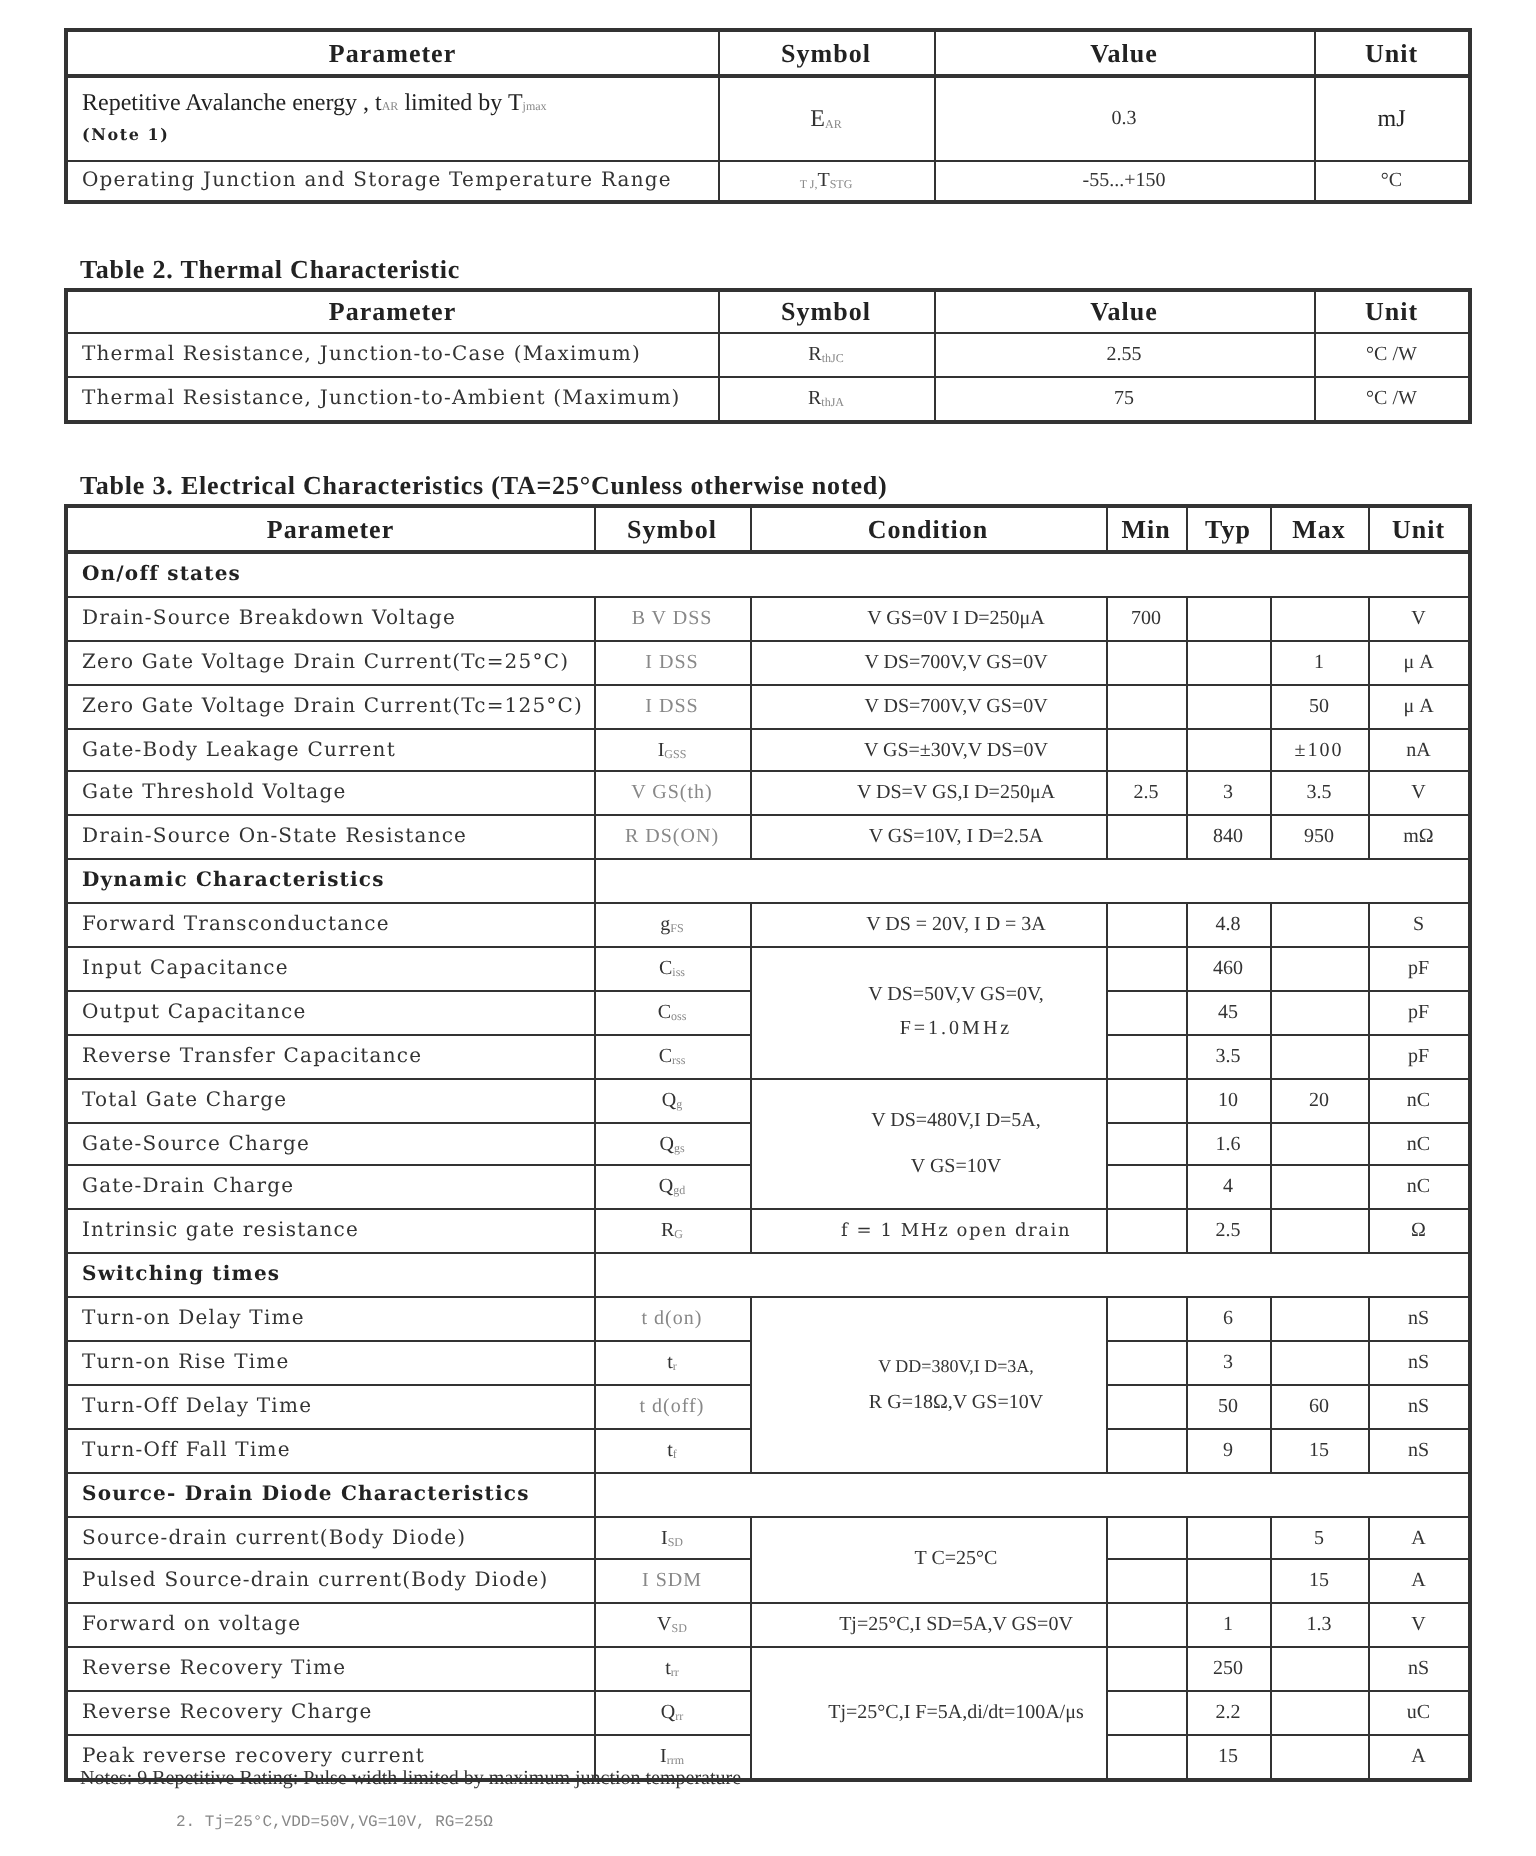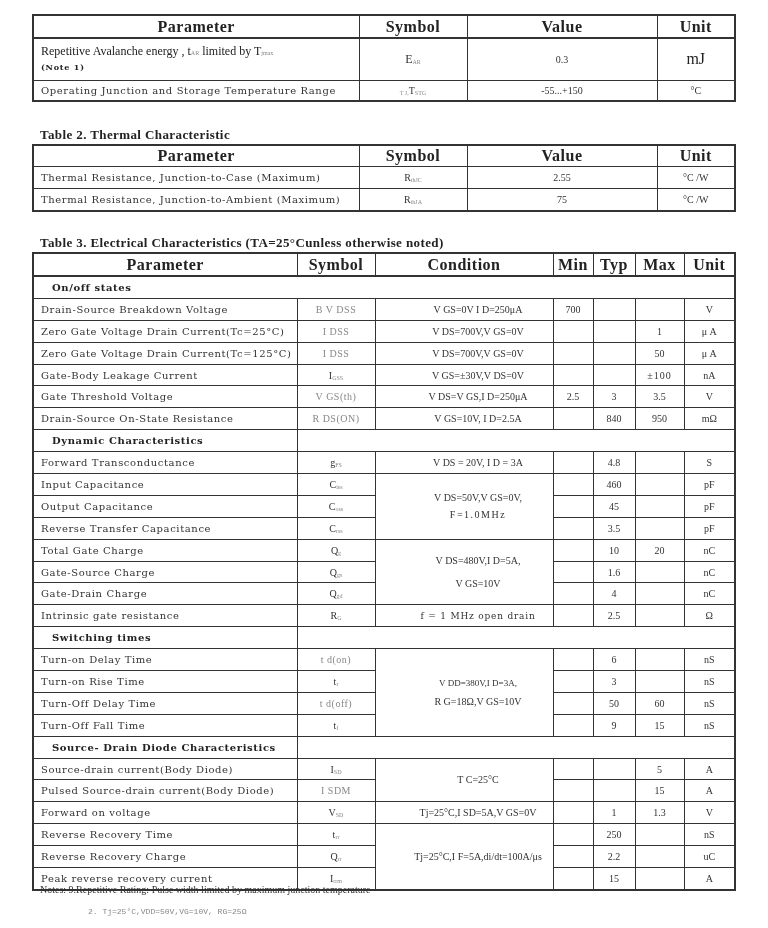--- a/index.html
+++ b/index.html
@@ -1,30 +1,30 @@
 <!DOCTYPE html>
 <html><head>
 <meta charset="utf-8">
 <style>
   html,body{margin:0;padding:0;background:#fff;}
   body{width:768px;height:928px;position:relative;font-family:"Liberation Serif","DejaVu Serif",serif;color:#222;overflow:hidden;}
   table{border-collapse:collapse;position:absolute;left:32px;table-layout:fixed;}
   td,th{border:1px solid #333;padding:0;text-align:center;vertical-align:middle;font-weight:normal;}
-  th{font-weight:bold;font-size:16px;letter-spacing:0.5px;}
+  th{font-weight:bold;font-size:13px;letter-spacing:0.5px;}
   .t1{top:14px;width:702px;border:2px solid #333;}
   .t1 th{height:21px;border-bottom:2px solid #333;}
   .t1 td{font-size:10px;}
   .t2{top:144px;width:702px;border:2px solid #333;}
   .t2 th{height:20px;}
   .t2 td{height:21px;font-size:10px;}
   .t3{top:252px;width:702px;border:2px solid #333;}
   .t3 th{height:21px;border-bottom:2px solid #333;}
   .t3 td{height:20.9px;font-size:10px;}
   .param{text-align:left;padding-left:7px;font-family:"DejaVu Serif",serif;font-size:9.5px;letter-spacing:0.6px;color:#333;margin-left:12px;}
-  .sect{text-align:left;padding-left:18px;font-weight:bold;font-family:"DejaVu Serif",serif;font-size:9.5px;letter-spacing:0.6px;}
+  .sect{text-align:left;padding-left:7px;font-weight:bold;font-family:"DejaVu Serif",serif;font-size:9.5px;letter-spacing:0.6px;}
   .sym{font-size:10px;color:#333;}
   .sym small{font-size:6px;color:#888;vertical-align:-1px;}
   .tiny{font-size:6.5px;color:#888;letter-spacing:0.5px;}
   .cond{font-size:10px;color:#333;padding-left:28px;}
   .num{font-size:10px;color:#333;}
   .caption{position:absolute;left:40px;font-weight:bold;font-size:13px;letter-spacing:0.4px;}
   .notes{position:absolute;left:40px;font-size:10px;color:#333;}
   .note2{position:absolute;left:88px;font-size:8px;color:#888;font-family:Liberation Mono, monospace;}
 </style>
 </head>
@@ -44,21 +44,21 @@
     <th>Value</th>
     <th>Unit</th>
   </tr>
   <tr style="height:42px">
     <td style="text-align:left;padding-left:7px;font-size:12px;">
       <span>Repetitive Avalanche energy , t</span><small style="font-size:6px;color:#888">AR</small><span> limited by T</span><small style="font-size:6px;color:#888">jmax</small><br>
       <span style="font-size:8px;font-weight:bold;letter-spacing:0.8px;font-family:'DejaVu Serif',serif">(Note 1)</span>
     </td>
     <td class="sym" style="font-size:12px"><span>E</span><small>AR</small></td>
     <td class="num">0.3</td>
-    <td style="font-size:16px">mJ</td>
+    <td style="font-size:12px">mJ</td>
   </tr>
   <tr style="height:21px">
     <td class="param">Operating Junction and Storage Temperature Range</td>
     <td class="sym"><small>T J,</small><span>T</span><small>STG</small></td>
     <td class="num">-55...+150</td>
     <td class="num">°C</td>
   </tr>
 </tbody>
   </table>
 

